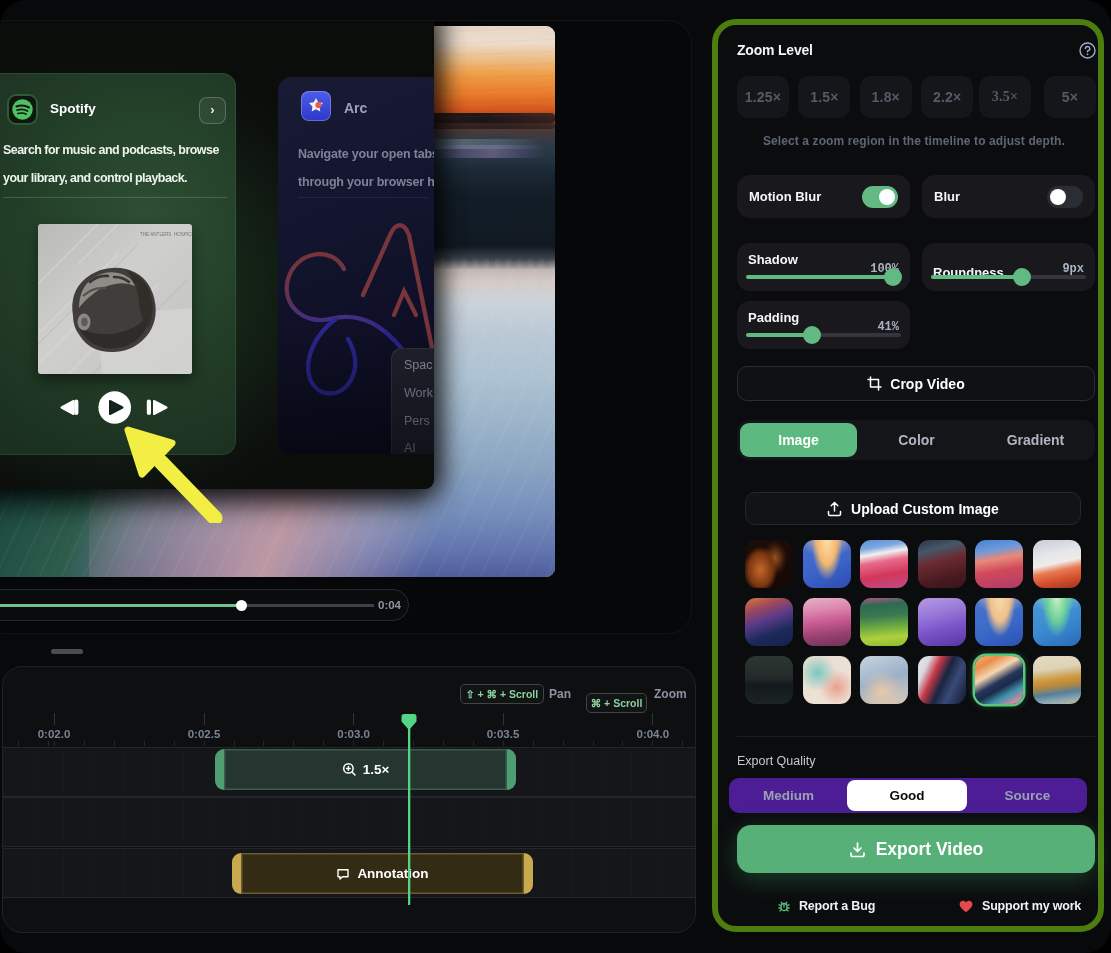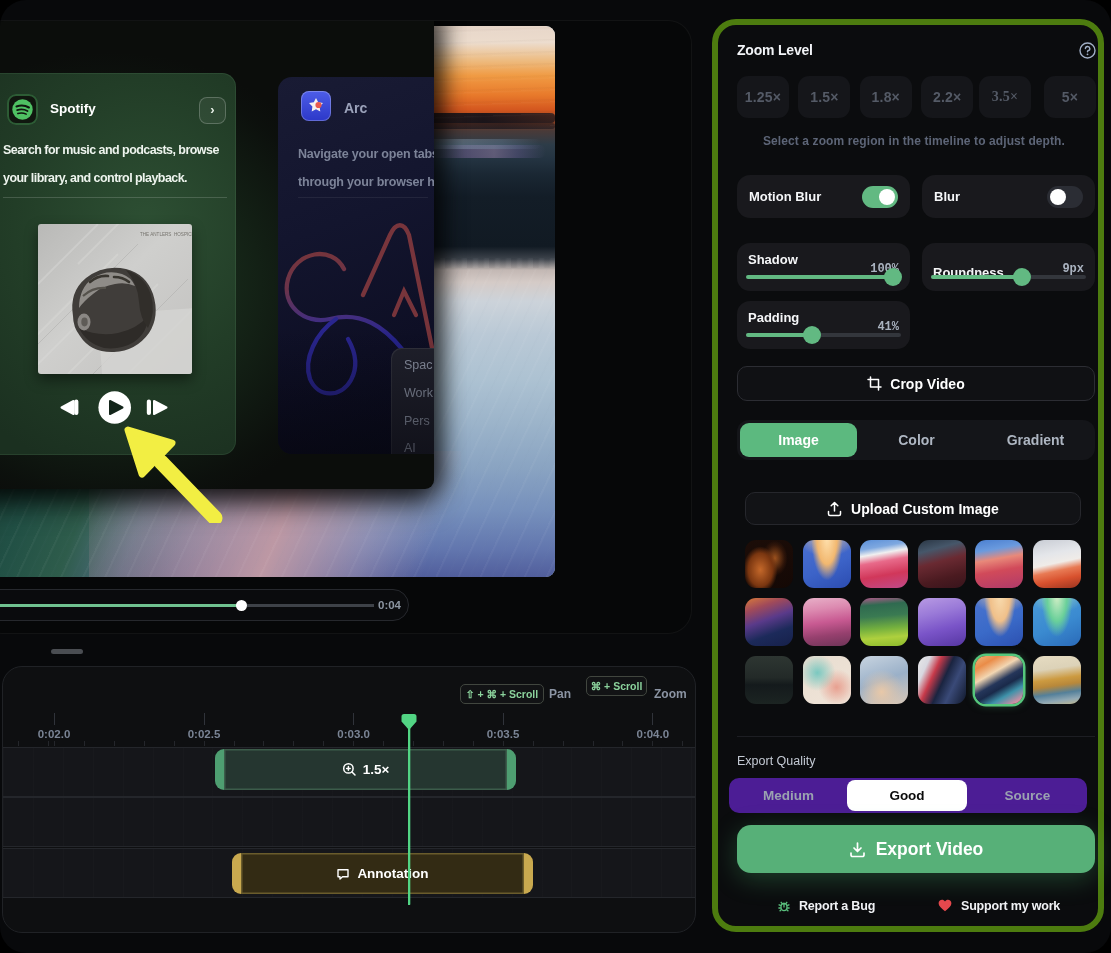--- a/index.html
+++ b/index.html
@@ -155,21 +155,21 @@
       <div class="abs" style="left:416px;top:9px;color:#8d96a2;font-size:11.5px;font-weight:700;">0:04</div>
     </div>
   </div>
 
   <div class="abs" style="left:51px;top:649px;width:32px;height:5px;border-radius:3px;background:#4a4d52;"></div>
 
   <div class="abs" id="timeline" style="left:2px;top:666px;width:694px;height:267px;background:#0e0f11;border:1px solid #202226;border-radius:20px;overflow:hidden;">
 
     <div class="abs" style="left:457px;top:17px;width:84px;height:20px;border:1px solid #41463f;border-radius:5px;background:rgba(255,255,255,0.02);color:#8bd29c;font-size:10.5px;font-weight:700;text-align:center;line-height:19px;">⇧ + ⌘ + Scroll</div>
     <div class="abs" style="left:546px;top:20px;color:#8b94a3;font-size:12px;font-weight:600;">Pan</div>
-    <div class="abs" style="left:583px;top:9px;width:61px;height:20px;border:1px solid #41463f;border-radius:5px;background:rgba(255,255,255,0.02);color:#8bd29c;font-size:10.5px;font-weight:700;text-align:center;line-height:19px;">⌘ + Scroll</div>
+    <div class="abs" style="left:583px;top:26px;width:61px;height:20px;border:1px solid #41463f;border-radius:5px;background:rgba(255,255,255,0.02);color:#8bd29c;font-size:10.5px;font-weight:700;text-align:center;line-height:19px;">⌘ + Scroll</div>
     <div class="abs" style="left:651px;top:20px;color:#8b94a3;font-size:12px;font-weight:600;">Zoom</div>
 
     <div class="abs" style="left:0;top:46px;width:694px;height:12px;background:repeating-linear-gradient(90deg, #30333a 0px,#30333a 1px, transparent 1px, transparent 149.6px);background-position:51px 0;"></div>
 
     <div class="abs" style="left:0;top:74px;width:694px;height:5px;background:repeating-linear-gradient(90deg, #24262b 0px,#24262b 1px, transparent 1px, transparent 29.92px);background-position:51px 0;"></div>
     <div class="abs tlabel" style="left:31px;top:61px;">0:02.0</div>
     <div class="abs tlabel" style="left:181px;top:61px;">0:02.5</div>
     <div class="abs tlabel" style="left:330.6px;top:61px;">0:03.0</div>
     <div class="abs tlabel" style="left:480px;top:61px;">0:03.5</div>
     <div class="abs tlabel" style="left:629.8px;top:61px;">0:04.0</div>
@@ -314,21 +314,21 @@
     <div class="abs" style="left:59px;top:874px;display:flex;align-items:center;gap:8px;">
       <svg width="14" height="14" viewBox="0 0 14 14">
           <g stroke="#5abf7d" stroke-width="1.3" fill="none">
             <ellipse cx="7" cy="8" rx="3" ry="3.6"></ellipse>
             <path d="M7 4.4 V8.5 M5.2 4.6 L3.8 2.8 M8.8 4.6 L10.2 2.8 M3.9 6.6 L1.6 5.6 M10.1 6.6 L12.4 5.6 M3.9 9 H1.4 M10.1 9 H12.6 M4.4 10.6 L2.6 12.2 M9.6 10.6 L11.4 12.2"></path>
             <path d="M5.4 5.2 a2.2 2.2 0 0 1 3.2 0" fill="none"></path>
           </g>
         </svg>
       <span style="color:#f0f2f5;font-size:12.5px;font-weight:700;letter-spacing:-0.2px;">Report a Bug</span>
     </div>
-    <div class="abs" style="left:220px;top:874px;display:flex;align-items:flex-start;gap:9px;">
+    <div class="abs" style="left:241px;top:874px;display:flex;align-items:flex-end;gap:9px;">
       <svg width="14" height="13" viewBox="0 0 14 13">
           <path d="M7 12.2 C3 9.2 0.6 6.8 0.6 4.2 C0.6 2.2 2.2 0.7 4 0.7 C5.2 0.7 6.4 1.4 7 2.4 C7.6 1.4 8.8 0.7 10 0.7 C11.8 0.7 13.4 2.2 13.4 4.2 C13.4 6.8 11 9.2 7 12.2 Z" fill="#e5484d"></path>
         </svg>
       <span style="color:#f0f2f5;font-size:12.5px;font-weight:700;letter-spacing:-0.2px;">Support my work</span>
     </div>
   </div>
 
 </div>
 
 </body></html>

